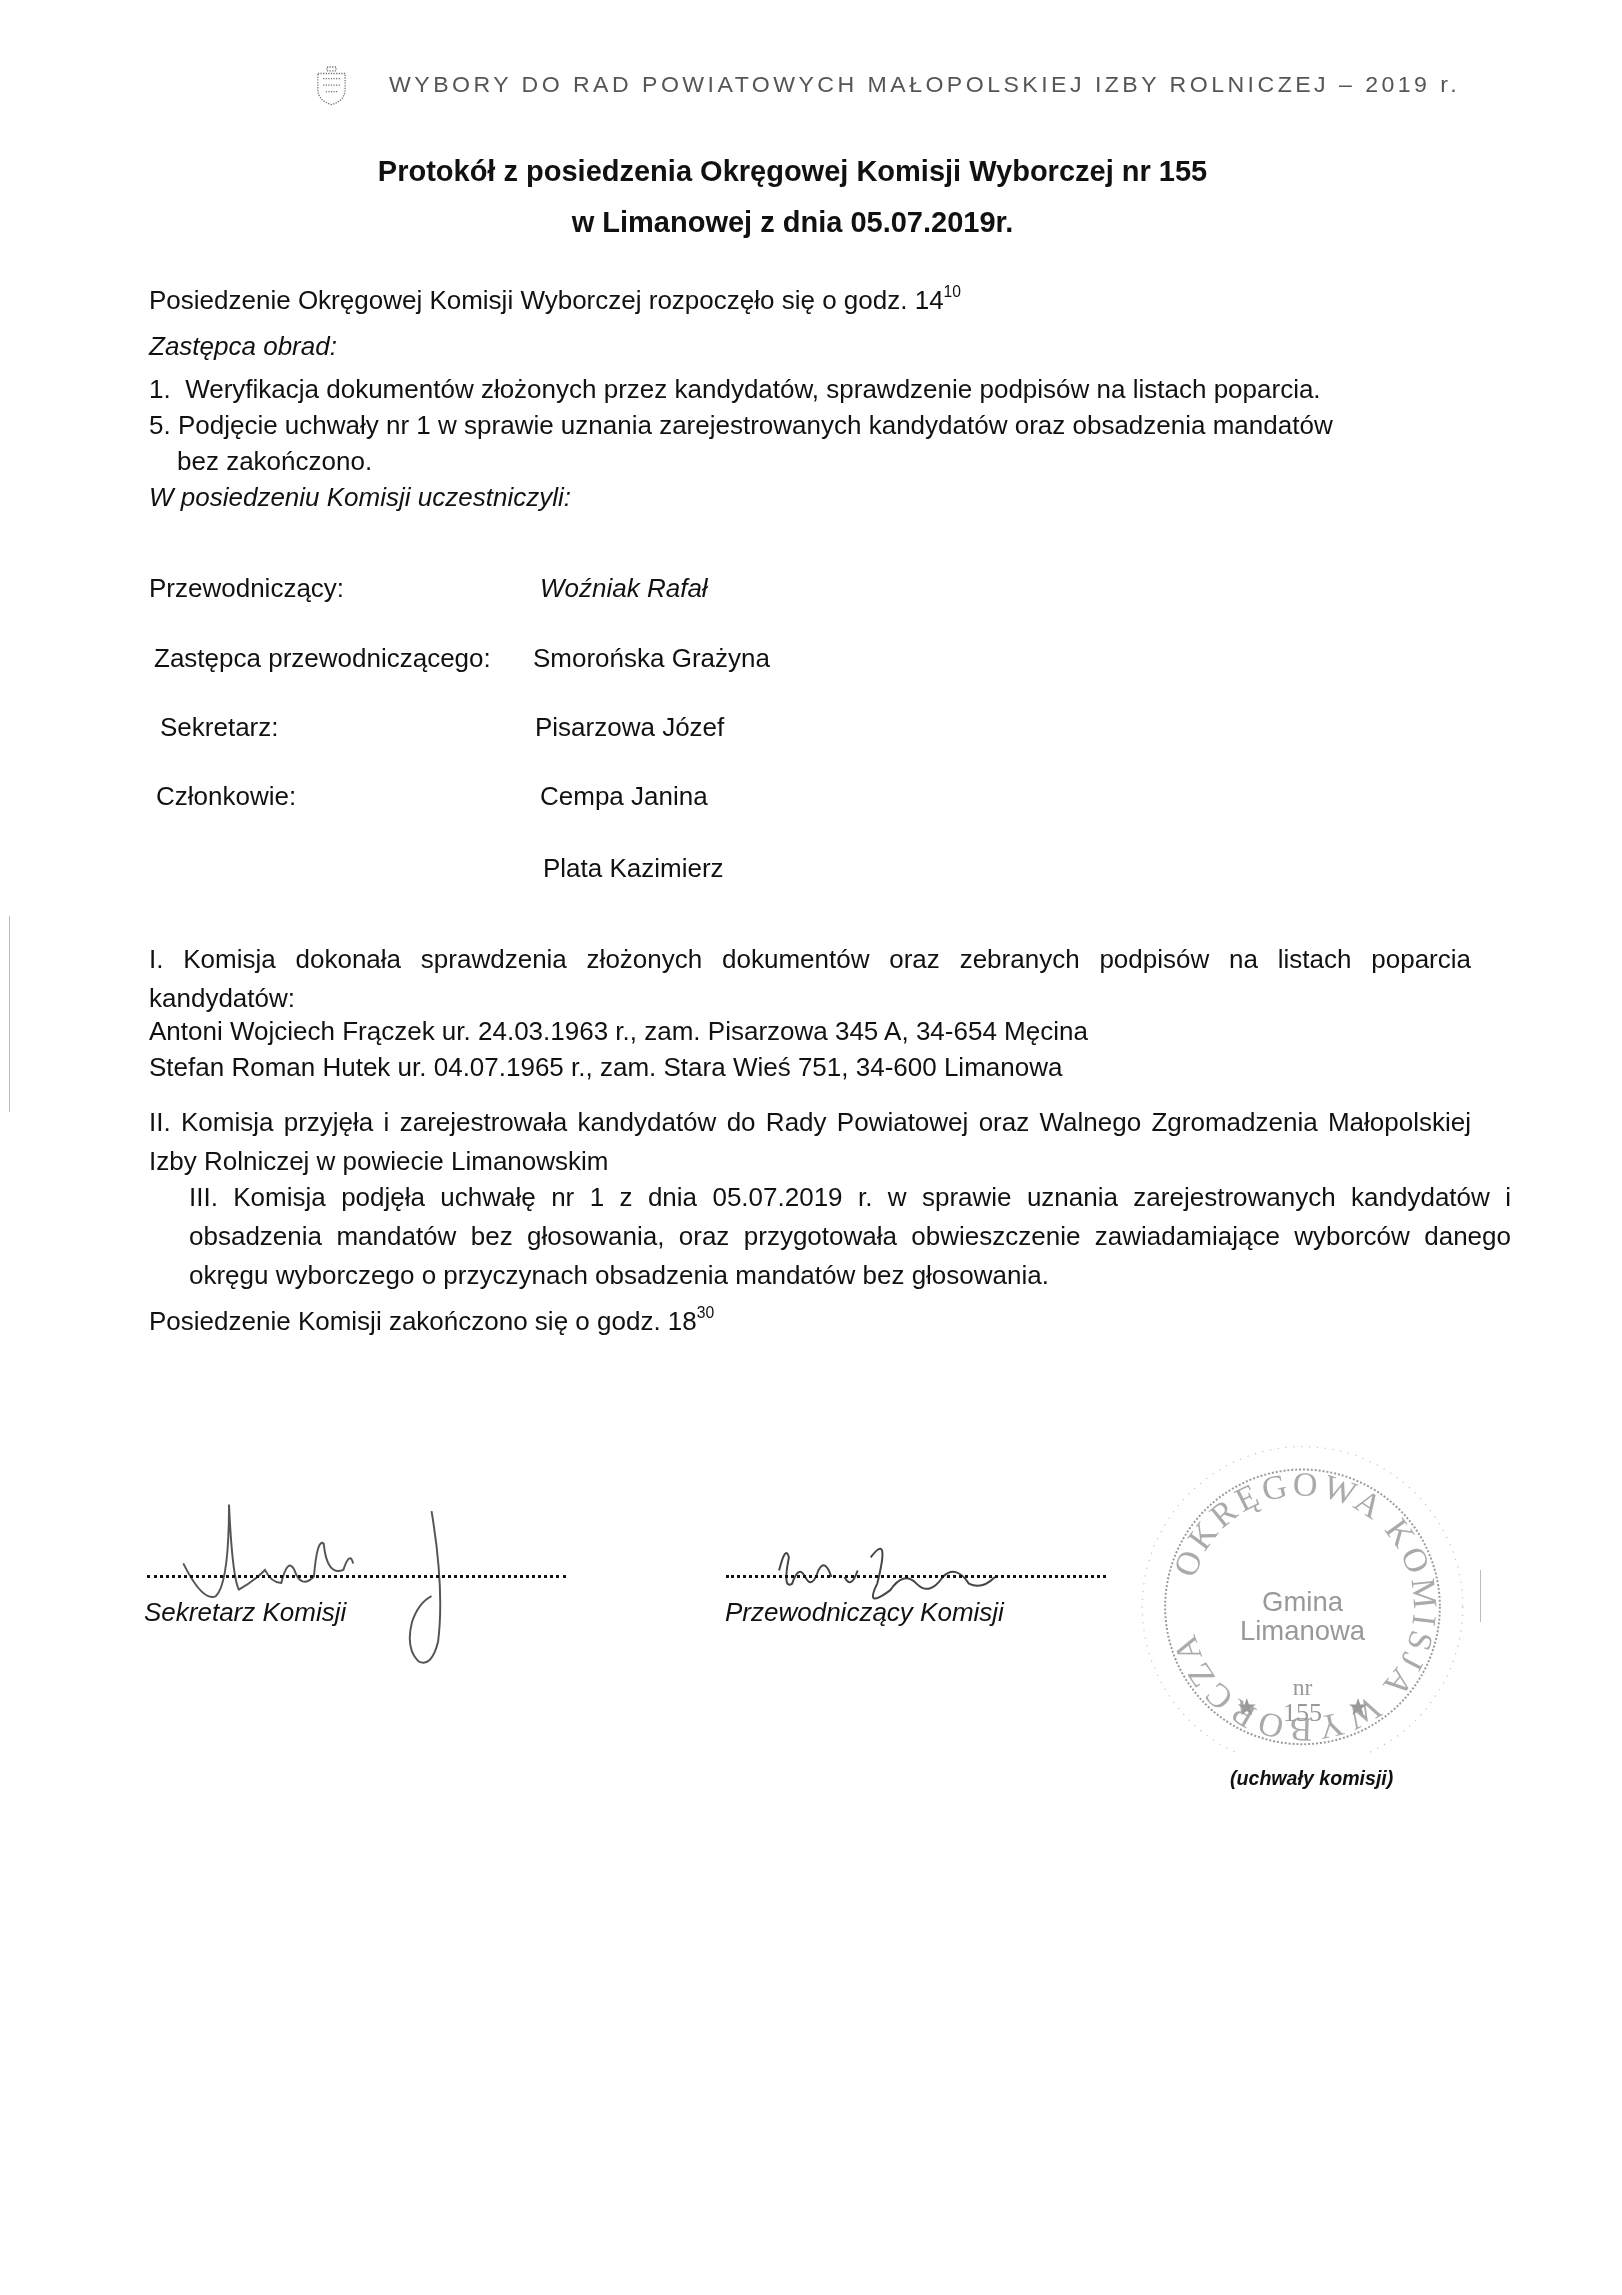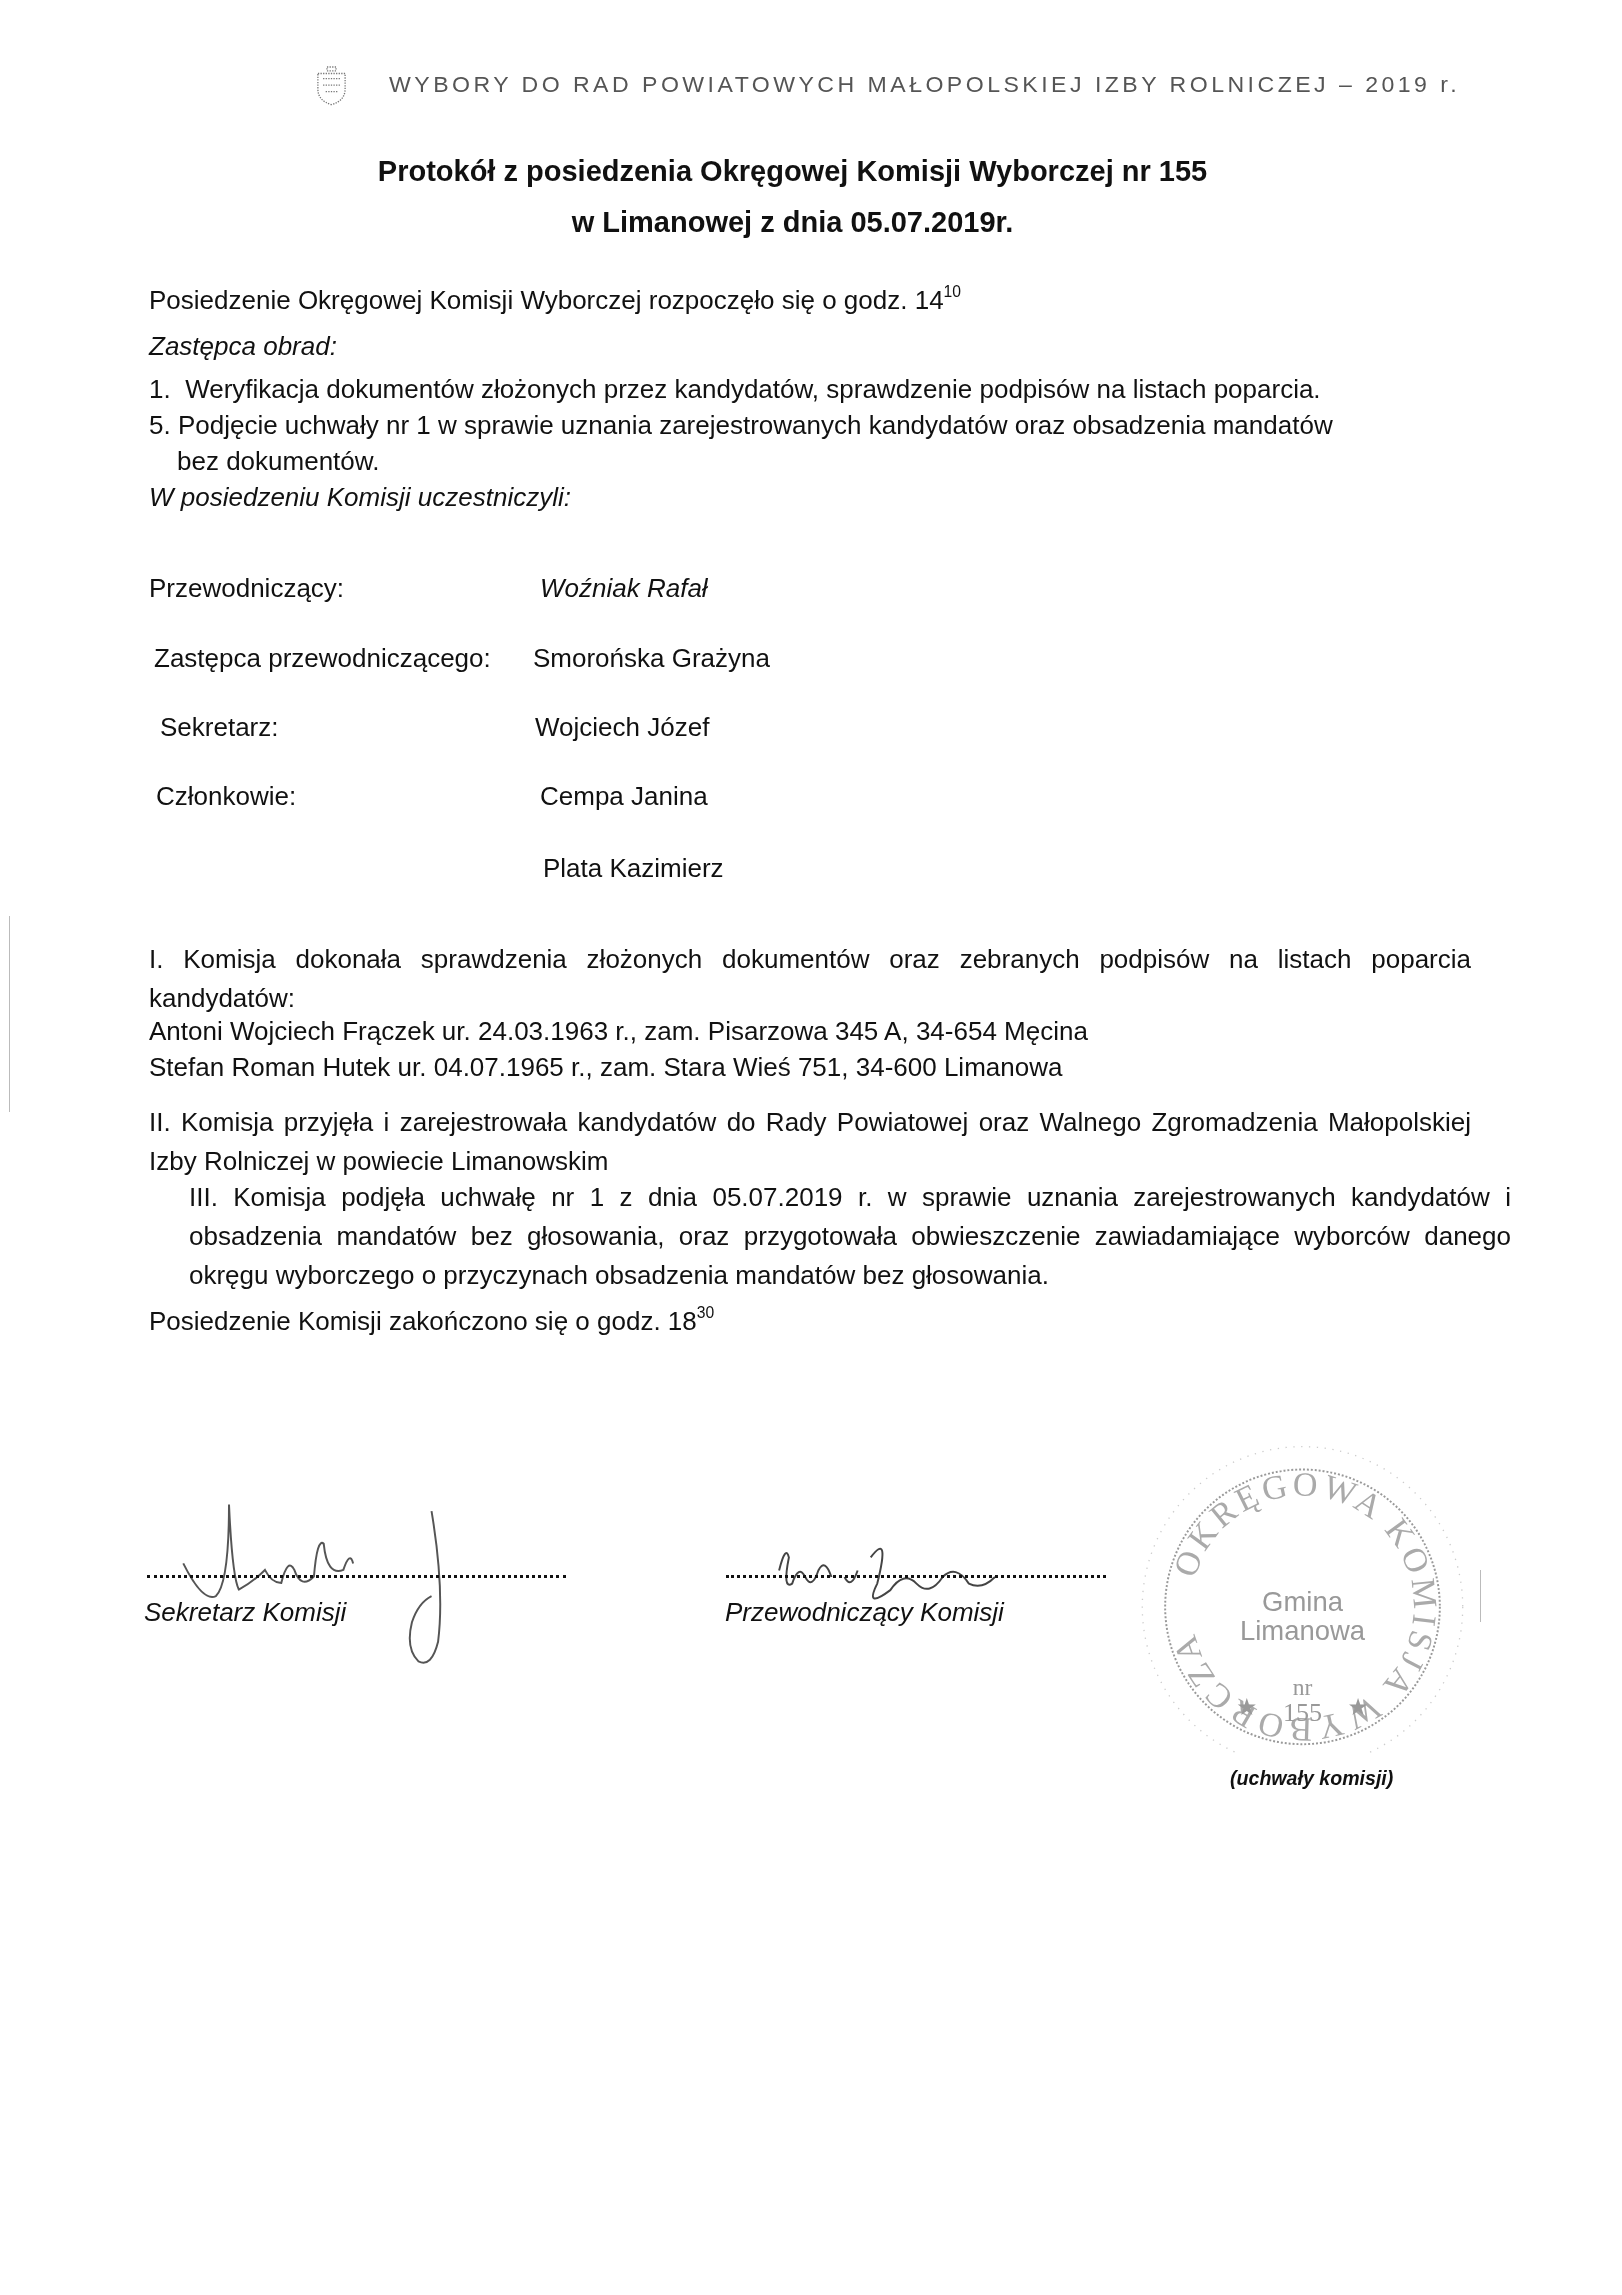--- a/index.html
+++ b/index.html
@@ -48,31 +48,31 @@
 <div class="abs title" style="top:152px;">Protokół z posiedzenia Okręgowej Komisji Wyborczej nr 155</div>
 <div class="abs title" style="top:203px;">w Limanowej z dnia 05.07.2019r.</div>
 
 <div class="abs body-text" style="left:149px; top:281px;">
   <span>Posiedzenie Okręgowej Komisji Wyborczej rozpoczęło się o godz. 14</span><sup>10</sup>
 </div>
 <div class="abs body-text italic" style="left:149px; top:327px;">Zastępca obrad:</div>
 
 <div class="abs body-text" style="left:149px; top:370px; white-space:pre;">1.  Weryfikacja dokumentów złożonych przez kandydatów, sprawdzenie podpisów na listach poparcia.</div>
 <div class="abs body-text" style="left:149px; top:406px;">5. Podjęcie uchwały nr 1 w sprawie uznania zarejestrowanych kandydatów oraz obsadzenia mandatów</div>
-<div class="abs body-text" style="left:177px; top:442px;">bez dokumentów.</div>
+<div class="abs body-text" style="left:177px; top:442px;">bez zakończono.</div>
 <div class="abs body-text italic" style="left:149px; top:478px;">W posiedzeniu Komisji uczestniczyli:</div>
 
 <div class="abs row-label" style="left:149px; top:569px;">Przewodniczący:</div>
 <div class="abs row-value" style="left:540px; top:569px;font-style:italic;">Woźniak Rafał</div>
 
 <div class="abs row-label" style="left:154px; top:639px;">Zastępca przewodniczącego:</div>
 <div class="abs row-value" style="left:533px; top:639px;">Smorońska Grażyna</div>
 
 <div class="abs row-label" style="left:160px; top:708px;">Sekretarz:</div>
-<div class="abs row-value" style="left:535px; top:708px;">Wojciech Józef</div>
+<div class="abs row-value" style="left:535px; top:708px;">Pisarzowa Józef</div>
 
 <div class="abs row-label" style="left:156px; top:777px;">Członkowie:</div>
 <div class="abs row-value" style="left:540px; top:777px;">Cempa Janina</div>
 
 <div class="abs row-value" style="left:543px; top:849px;">Plata Kazimierz</div>
 
 <div class="abs body-text justify" style="left:149px; top:940px; width:1322px;">I. Komisja dokonała sprawdzenia złożonych dokumentów oraz zebranych podpisów na listach poparcia kandydatów:</div>
 <div class="abs body-text" style="left:149px; top:1012px;">Antoni Wojciech Frączek ur. 24.03.1963 r., zam. Pisarzowa 345 A, 34-654 Męcina</div>
 <div class="abs body-text" style="left:149px; top:1048px;">Stefan Roman Hutek ur. 04.07.1965 r., zam. Stara Wieś 751, 34-600 Limanowa</div>
 

